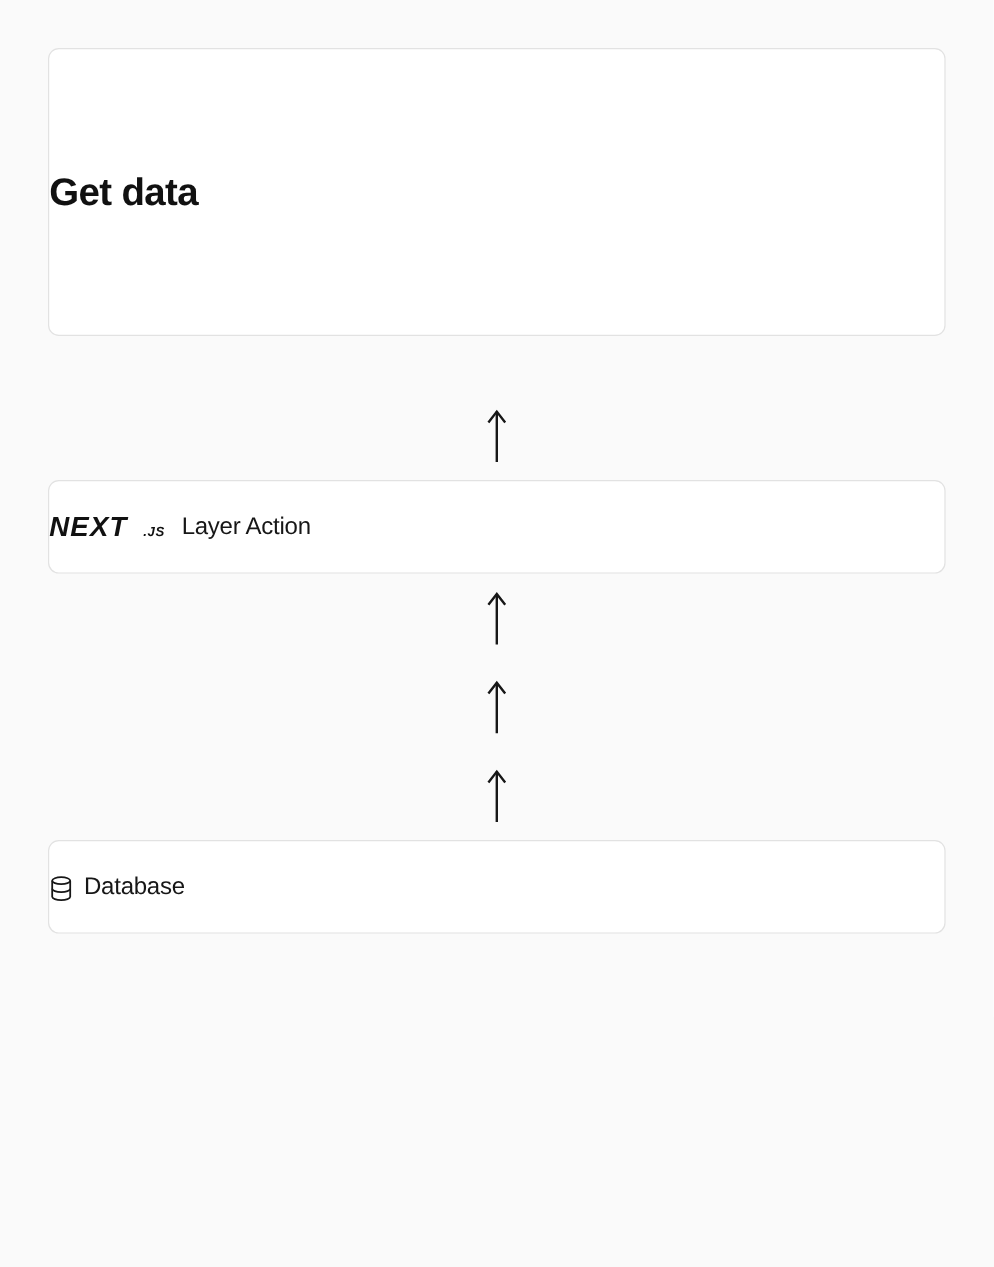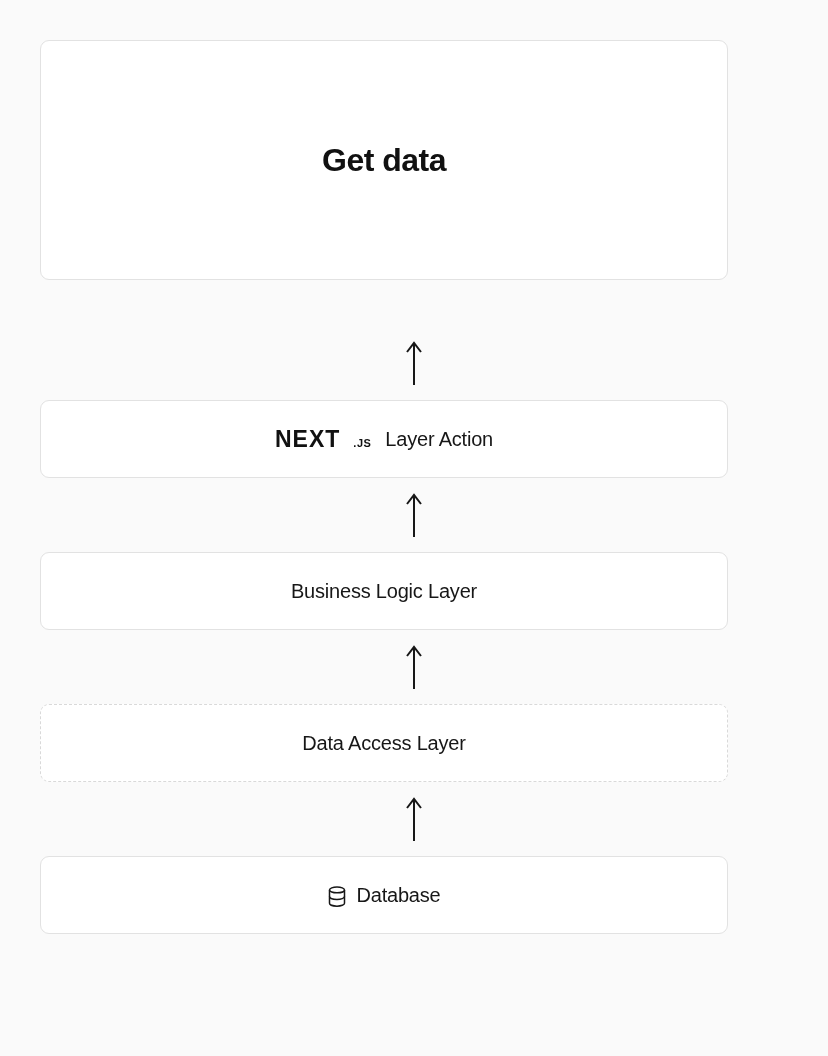--- a/index.html
+++ b/index.html
@@ -8,27 +8,27 @@
     font-family: "Liberation Sans", "DejaVu Sans", sans-serif;
   }
   .canvas {
     width: 828px;
     height: 1056px;
     background: #fafafa;
     padding: 40px;
     overflow: hidden;
   }
   .box {
-    width: 688px;
+    width: 748px;
     background: #ffffff;
     border: 1px solid #e2e2e2;
     border-radius: 9px;
     display: flex;
     align-items: center;
-    justify-content: center;
+    justify-content: flex-start;
     color: #171717;
   }
   .title-box {
     height: 240px;
     margin-bottom: 46px;
   }
   .title-text {
     font-size: 32px;
     font-weight: 700;
     letter-spacing: -0.5px;
@@ -52,20 +52,21 @@
     display: block;
   }
   .next-logo {
     font-weight: 700;
     font-size: 23px;
     letter-spacing: 1px;
     color: #111111;
     display: inline-flex;
     align-items: baseline;
     margin-right: 14px;
+    font-style: italic;
   }
   .next-logo-sub {
     font-size: 11px;
     font-weight: 700;
     letter-spacing: 0.5px;
     margin-left: 13px;
   }
   .db-icon {
     display: inline-block;
     margin-right: 9px;
@@ -99,34 +100,28 @@
     <span class="label">Layer Action</span>
   </div>
 
   <div class="arrow-row">
     <svg class="arrow-svg" width="26" height="48" viewBox="0 0 26 48">
       <line x1="13" y1="46" x2="13" y2="4" stroke="#171717" stroke-width="2"></line>
       <polyline points="6,13 13,4 20,13" fill="none" stroke="#171717" stroke-width="2"></polyline>
     </svg>
   </div>
 
-  <div class="box layer-box">
-    <span class="label">Business Logic Layer</span>
-  </div>
 
   <div class="arrow-row">
     <svg class="arrow-svg" width="26" height="48" viewBox="0 0 26 48">
       <line x1="13" y1="46" x2="13" y2="4" stroke="#171717" stroke-width="2"></line>
       <polyline points="6,13 13,4 20,13" fill="none" stroke="#171717" stroke-width="2"></polyline>
     </svg>
   </div>
 
-  <div class="box layer-box dashed">
-    <span class="label">Data Access Layer</span>
-  </div>
 
   <div class="arrow-row">
     <svg class="arrow-svg" width="26" height="48" viewBox="0 0 26 48">
       <line x1="13" y1="46" x2="13" y2="4" stroke="#171717" stroke-width="2"></line>
       <polyline points="6,13 13,4 20,13" fill="none" stroke="#171717" stroke-width="2"></polyline>
     </svg>
   </div>
 
   <div class="box layer-box">
     <svg class="db-icon" width="20" height="22" viewBox="0 0 24 26">

